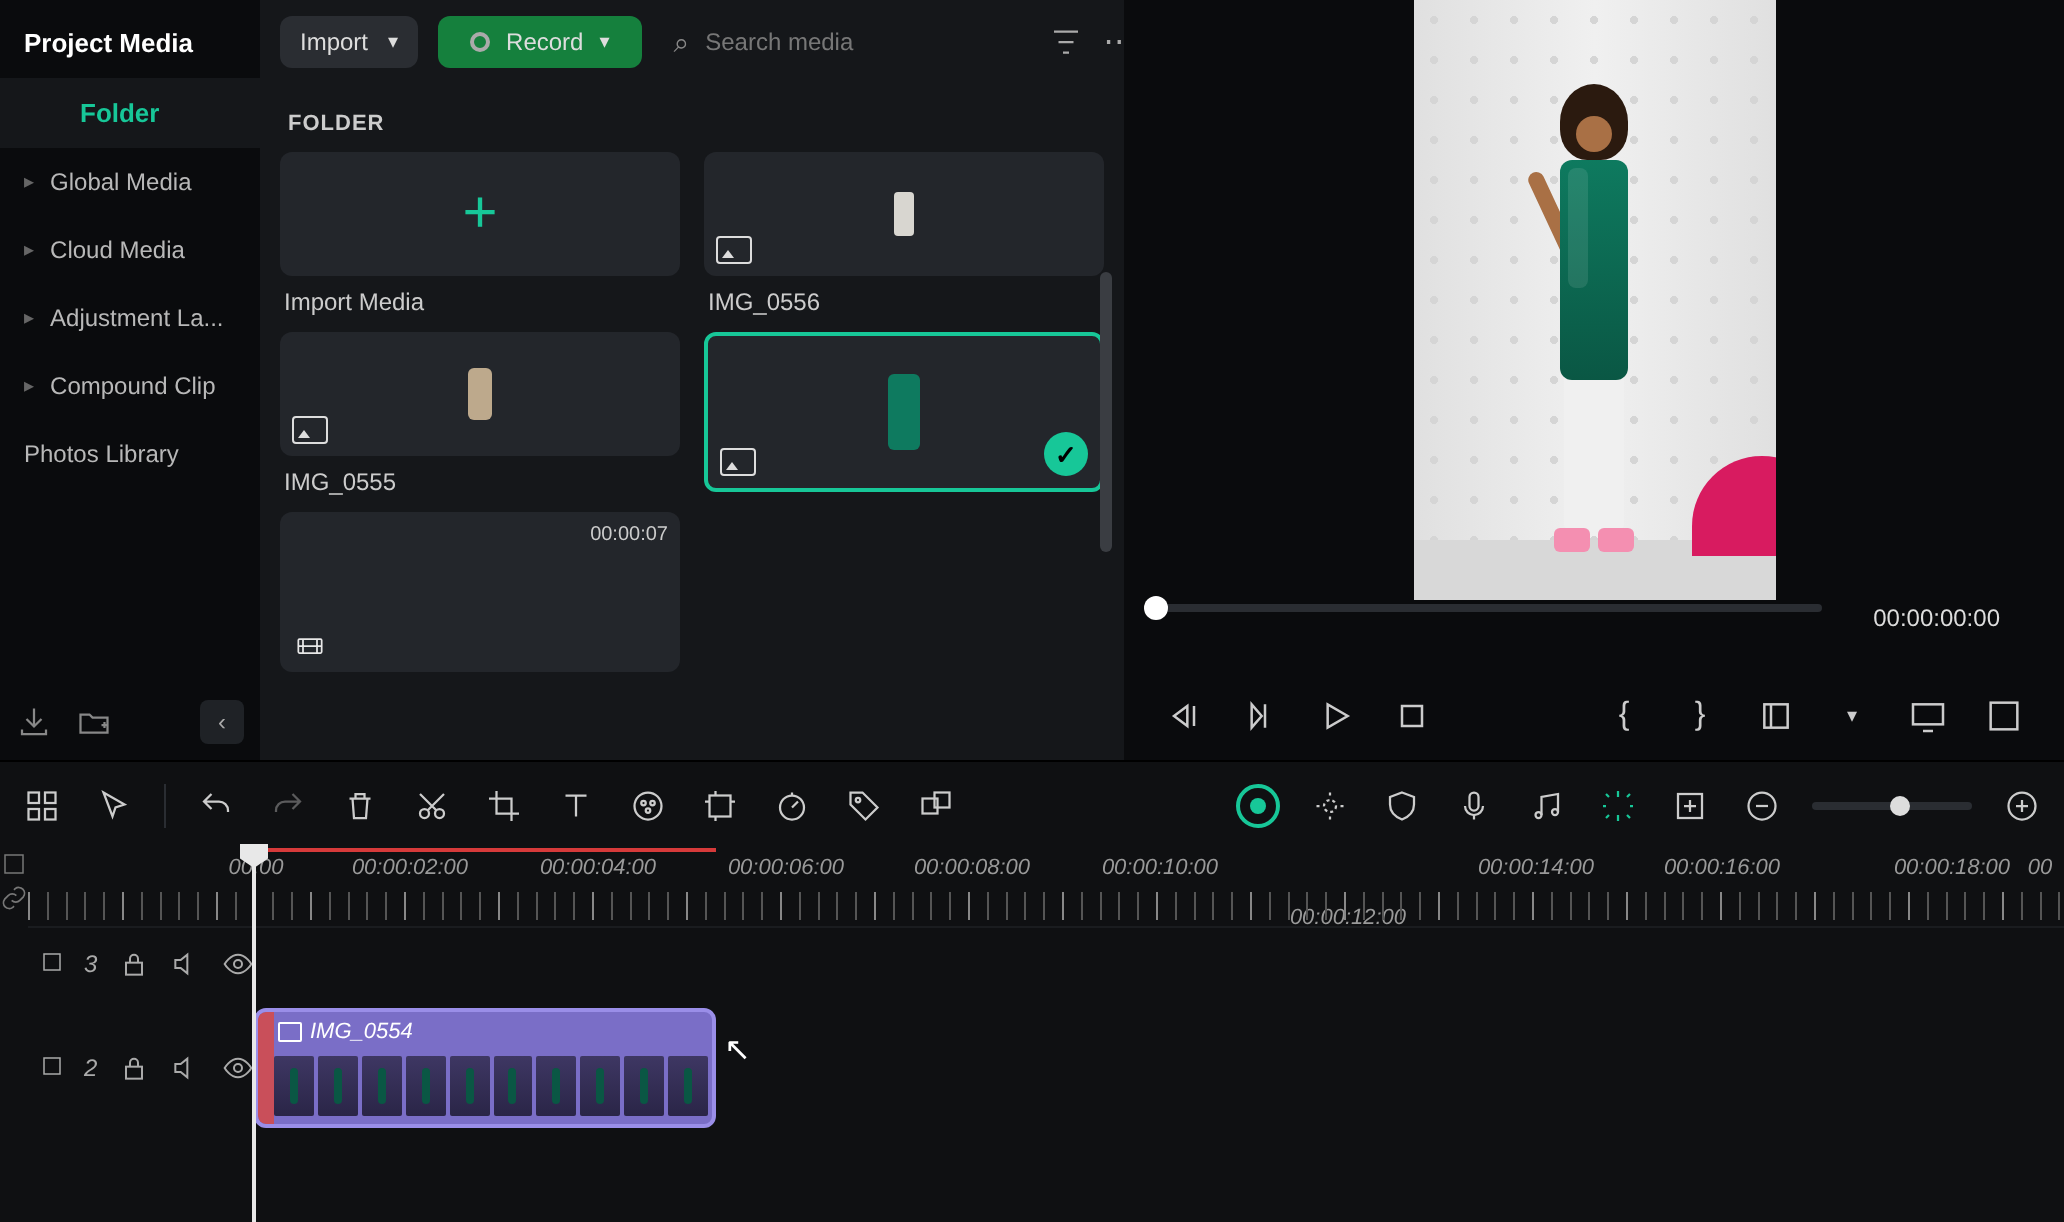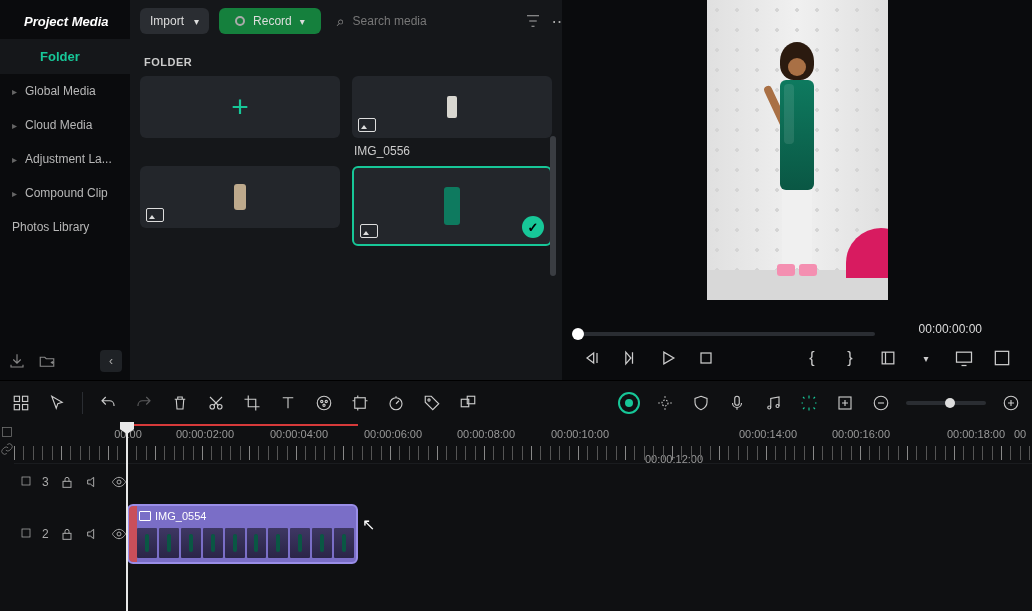--- a/index.html
+++ b/index.html
@@ -1,19 +1,19 @@
 <!DOCTYPE html>
 <html><head>
 <meta charset="utf-8">
 <style>
 * { box-sizing: border-box; margin: 0; padding: 0; font-family: -apple-system, BlinkMacSystemFont, "Segoe UI", sans-serif; }
 body { background: #0f1012; color: #e8e8e8; width: 1032px; height: 611px; overflow: hidden; display: flex; flex-direction: column; }
 .top { display: flex; height: 380px; }
 .sidebar { width: 130px; background: #0a0b0d; display: flex; flex-direction: column; position: relative; }
-.sidebar-title { font-weight: 600; font-size: 13px; padding: 14px 12px 10px 24px; color: #fff; font-style: italic; }
+.sidebar-title { font-weight: 600; font-size: 13px; padding: 14px 12px 10px 12px; color: #fff; }
 .sidebar-folder { color: #17c798; font-weight: 600; font-size: 13px; padding: 10px 0 10px 40px; background: #15171a; }
 .sidebar-item { display: flex; align-items: center; gap: 8px; padding: 10px 8px 10px 12px; color: #b8b8b8; font-size: 12px; cursor: pointer; }
 .sidebar-item .chev { font-size: 10px; color: #666; }
 .sidebar-bottom { position: absolute; bottom: 8px; left: 0; right: 0; display: flex; align-items: center; gap: 12px; padding: 0 8px; }
 .sidebar-bottom .ic { width: 18px; height: 18px; display:inline-flex;align-items:center;justify-content:center;color:#888;}
 .collapse-btn { margin-left: auto; width: 22px; height: 22px; border-radius: 4px; background: #1f2226; display: flex; align-items: center; justify-content: center; color: #aaa; font-size: 12px; cursor: pointer; }
 .media-panel { width: 432px; background: #15171a; display: flex; flex-direction: column; }
 .media-toolbar { display: flex; align-items: center; gap: 10px; padding: 8px 10px; }
 .import-btn { background: #2a2d32; color: #ddd; font-size: 12px; padding: 6px 10px; border-radius: 6px; display: flex; align-items: center; gap: 10px; cursor: pointer; }
 .record-btn { background: #15803d; color: #ddd; font-size: 12px; padding: 6px 16px; border-radius: 6px; display: flex; align-items: center; gap: 8px; cursor: pointer; }
@@ -47,40 +47,40 @@
 .pouf{position:absolute;bottom:22px;right:-28px;width:70px;height:50px;background:#d81b60;border-radius:35px 35px 0 0;}
 .person{position:absolute;left:50%;top:14%;transform:translateX(-50%);width:60px;height:230px;}
 .hair{width:34px;height:38px;background:#2b1a0f;border-radius:50% 50% 40% 40%;margin:0 auto;}
 .face{width:18px;height:18px;background:#a97045;border-radius:50%;margin:-22px auto 0;position:relative;}
 .arm-l{position:absolute;left:6px;top:42px;width:8px;height:50px;background:#a97045;border-radius:4px;transform:rotate(-25deg);}
 .torso{width:34px;height:110px;background:linear-gradient(180deg,#0e7a5f 0%,#0a5744 100%);margin:4px auto 0;border-radius:6px;position:relative;}
 .torso::after{content:"";position:absolute;left:4px;top:4px;width:10px;height:60px;background:rgba(255,255,255,0.1);border-radius:4px;}
 .legs{width:30px;height:78px;background:#f0f0f0;margin:-2px auto 0;border-radius:0 0 4px 4px;}
 .shoes{width:44px;height:12px;margin:-2px auto 0;display:flex;gap:4px;justify-content:center;}
 .shoe{width:18px;height:12px;background:#f48fb1;border-radius:3px;}
-.transport { height: 34px; display: flex; align-items: flex-end; padding: 0 16px; gap: 24px; }
+.transport { height: 34px; display: flex; align-items: flex-start; padding: 0 16px; gap: 6px; }
 .seek { flex: 1; height: 4px; background: #2a2d32; border-radius: 2px; position: relative; margin-right: 20px; }
 .seek-head { position: absolute; left: 0; top: 50%; transform: translate(-50%,-50%); width: 12px; height: 12px; background: #fff; border-radius: 50%; }
 .timecode { font-size: 12px; color: #ddd; font-variant-numeric: tabular-nums; }
 .transport2 { height: 44px; display: flex; align-items: center; padding: 0 20px; gap: 18px; color: #ccc; }
 .tbtn { width: 20px; height: 20px; display: flex; align-items: center; justify-content: center; cursor: pointer; }
 .tspace { flex: 1; }
 .toolbar-row { height: 44px; background: #0f1012; display: flex; align-items: center; padding: 0 10px; gap: 14px; border-top: 1px solid #000; }
 .tool-ic { width: 22px; height: 22px; display: flex; align-items: center; justify-content: center; color: #ccc; cursor: pointer; }
 .tool-ic svg{width:18px;height:18px;}
 .tool-ic.green { color: #17c798; }
 .tool-sep { width: 1px; height: 22px; background: #2a2d32; }
 .ai-pill { width: 22px; height: 22px; border-radius: 50%; border: 2px solid #17c798; display:flex;align-items:center;justify-content:center;}
 .ai-pill::after{content:"";width:8px;height:8px;background:#17c798;border-radius:50%;}
 .zoom-slider { width: 80px; height: 4px; background: #2a2d32; border-radius: 2px; position: relative; }
 .zoom-handle { position: absolute; left: 55%; top: 50%; transform: translate(-50%,-50%); width: 10px; height: 10px; background: #ddd; border-radius: 50%; }
 .timeline-area { flex: 1; background: #0f1012; display: flex; }
 .tl-left { width: 14px; display:flex;flex-direction:column;gap:4px;padding-top:2px;}
 .tl-left .ic{color:#777;font-size:12px;display:flex;justify-content:center;}
-.tl-main { flex: 1; position: relative; }
+.tl-main { flex: 1; position: relative; font-style: italic; }
 .ruler { height: 40px; position: relative; border-bottom: 1px solid #1a1c1f; }
 .ruler-red { position: absolute; left: 112px; top: 0; width: 232px; height: 2px; background: #d63a3a; }
 .ruler-labels { position: absolute; top: 4px; left: 0; right: 0; height: 14px; }
 .ruler-label { position: absolute; font-size: 11px; color: #999; transform: translateX(-50%); }
 .ticks { position: absolute; left: 0; right: 0; top: 22px; height: 14px; background-image: repeating-linear-gradient(90deg,#555 0,#555 1px,transparent 1px,transparent 9.4px); }
 .ticks::after{content:"";position:absolute;inset:0;background-image:repeating-linear-gradient(90deg,#888 0,#888 1px,transparent 1px,transparent 47px);}
 .playhead { position: absolute; left: 112px; top: 0; bottom: 0; width: 2px; background: #e8e8e8; z-index: 5; }
 .playhead::before { content: ""; position: absolute; top: -2px; left: -6px; width: 14px; height: 12px; background: #e8e8e8; clip-path: polygon(0 0,100% 0,100% 60%,50% 100%,0 60%); }
 .track-row { height: 68px; display: flex; align-items: center; position: relative; }
 .track-row.small { height: 36px; }
@@ -160,39 +160,54 @@
         </div>
       <div class="more-ic">⋯</div>
     </div>
     <div class="folder-label">FOLDER</div>
     <div style="position:relative;flex:1;">
       <div class="media-grid">
         <div class="media-item">
           <div class="thumb">
               <span class="plus-icon">+</span>
             </div>
+          <div class="media-label">Import Media</div>
         </div>
         <div class="media-item">
           <div class="thumb">
               <div style="width:10px;height:22px;background:#d8d6d0;border-radius:2px;"></div>
               <span class="thumb-badge"></span>
             </div>
           <div class="media-label">IMG_0556</div>
         </div>
         <div class="media-item">
           <div class="thumb">
               <div style="width:12px;height:26px;background:#bda98c;border-radius:3px;"></div>
               <span class="thumb-badge"></span>
             </div>
+          <div class="media-label">IMG_0555</div>
         </div>
         <div class="media-item">
           <div class="thumb tall selected">
               <div style="width:16px;height:38px;background:#0e7a5f;border-radius:3px;"></div>
               <span class="thumb-badge"></span>
               <span class="check">✓</span>
+            </div>
+        </div>
+        <div class="media-item">
+          <div class="thumb tall" style="display:flex;">
+              <div style="flex:1;background:#222;"></div>
+              <div style="flex:1;background:#d9cfc6;position:relative;">
+                <div style="position:absolute;left:30%;top:20%;width:40%;height:60%;background:#c9a98f;border-radius:4px;"></div>
+              </div>
+              <span class="duration-tag">00:00:07</span>
+              <span class="thumb-badge2"><svg viewBox="0 0 24 24">
+                  <rect x="2" y="6" width="20" height="12" rx="1"></rect>
+                  <path d="M6 6v12M18 6v12M2 12h20"></path>
+                </svg></span>
             </div>
         </div>
       </div>
       <div class="scrollbar-thumb"></div>
     </div>
   </div>
 
   <div class="preview">
     <div class="preview-canvas">
       <div class="video-frame">

